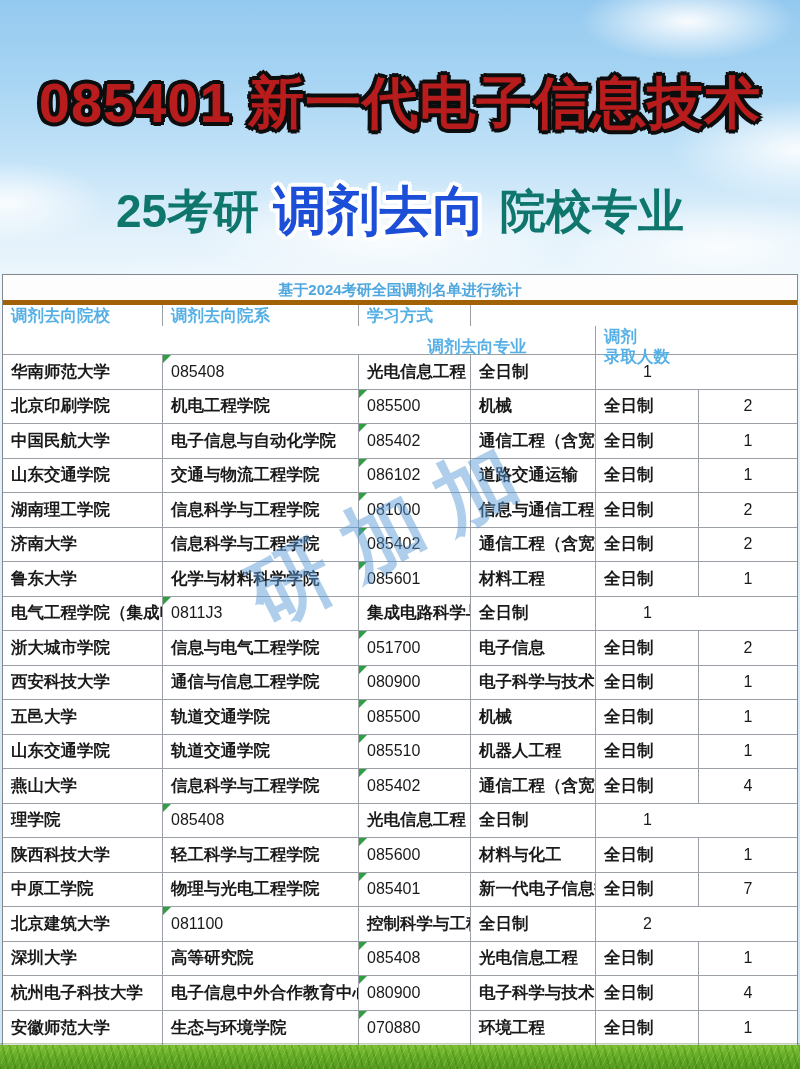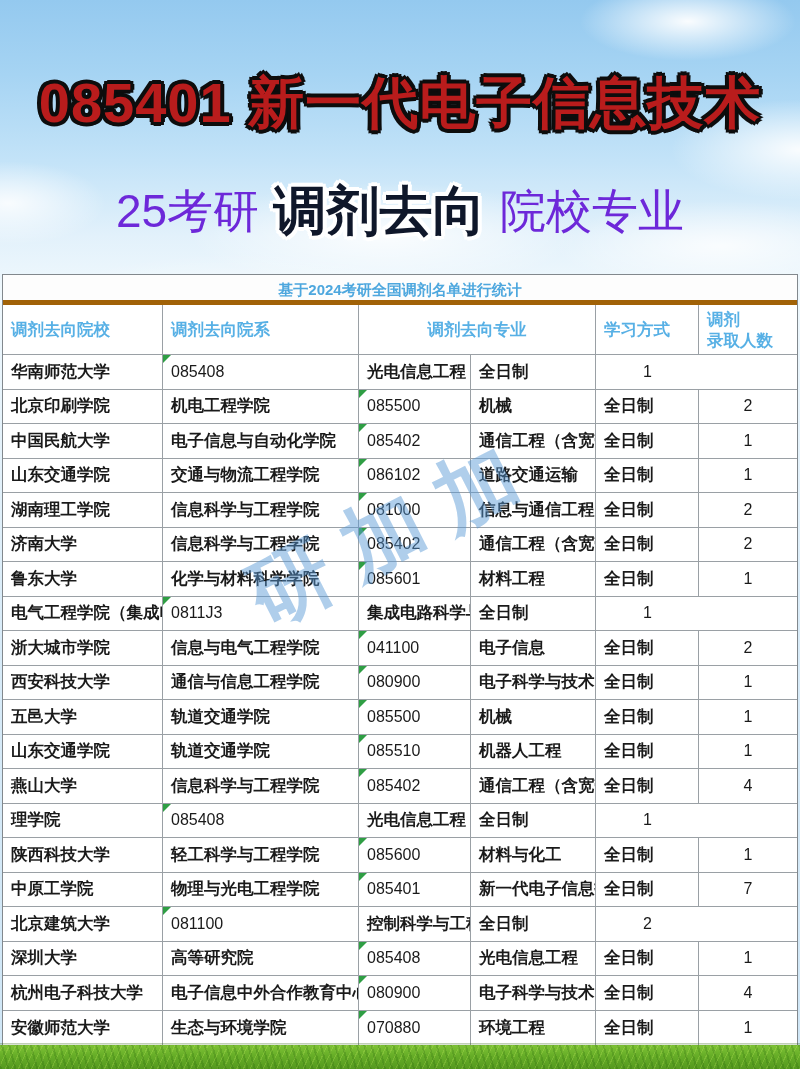--- a/index.html
+++ b/index.html
@@ -19,22 +19,22 @@
       linear-gradient(180deg,#94c9ef 0%,#a6d4f3 7%,#c3e3f8 15%,#e2f1fb 22%,#eff8fd 27%,#d8ebf8 60%,#cfe6f6 100%);
   }
 
   
   .title-block { position:absolute; top:0; left:0; width:800px; text-align:center; }
   .main-title { position:absolute; top:66px; width:800px; font-size:56px; font-weight:800;
     letter-spacing:1px; color:#b91c1c; white-space:nowrap;
     text-shadow:-3px -3px 0 #0d0d0d,3px -3px 0 #0d0d0d,-3px 3px 0 #0d0d0d,3px 3px 0 #0d0d0d,
                 -4px 0 0 #0d0d0d,4px 0 0 #0d0d0d,0 -4px 0 #0d0d0d,0 4px 0 #0d0d0d; }
   .subtitle { position:absolute; top:176px; width:800px; white-space:nowrap; }
-  .sub-black { font-size:46px; font-weight:400; color:#6d28d9; vertical-align:middle; }
-  .sub-red { font-size:53px; font-weight:800; color:#0f172a; margin:0 10px; vertical-align:middle;
+  .sub-black { font-size:46px; font-weight:700; color:#0f766e; vertical-align:middle; }
+  .sub-red { font-size:53px; font-weight:800; color:#1d4ed8; margin:0 10px; vertical-align:middle;
     text-shadow:-3px -3px 0 #fff,3px -3px 0 #fff,-3px 3px 0 #fff,3px 3px 0 #fff,
                 -4px 0 0 #fff,4px 0 0 #fff,0 -4px 0 #fff,0 4px 0 #fff; }
 
   
   .table { position:absolute; left:2px; top:274px; width:796px; background:#fff;
     border:1px solid #82888d; color:#1a1a1a; }
   .caption { height:30px; line-height:30px; text-align:center; font-size:15px; font-weight:700;
     color:#4da7de; border-bottom:5px solid #a16207; background:#fdfdfd; }
   .grid { display:grid; grid-template-columns:160px 196px 112px 125px 103px 1fr; }
   .thead { height:50px; border-bottom:1px solid #9aa0a5; }
@@ -78,22 +78,22 @@
       <span class="sub-red">调剂去向</span>
       <span class="sub-black">院校专业</span>
     </div>
   </div>
 
   <div class="table">
     <div class="caption">基于2024考研全国调剂名单进行统计</div>
     <div class="grid thead">
       <div class="th c1">调剂去向院校</div>
       <div class="th c2">调剂去向院系</div>
+      <div class="th c5">学习方式</div>
       <div class="th c34">调剂去向专业</div>
-      <div class="th c5">学习方式</div>
       <div class="th c6">调剂
 录取人数</div>
     </div>
     <div id="tbody">
   <div class="grid tr">
     <div class="td c1">华南师范大学</div>
     <div class="td c3">
             <i class="tri"></i>
             <span>085408</span>
           </div>
@@ -183,21 +183,21 @@
     <div class="td c4">集成电路科学与工</div>
     <div class="td c5">全日制</div>
     <div class="td c6">1</div>
   </div>
 
   <div class="grid tr">
     <div class="td c1">浙大城市学院</div>
     <div class="td c2">信息与电气工程学院</div>
     <div class="td c3">
             <i class="tri"></i>
-            <span>041100</span>
+            <span>051700</span>
           </div>
     <div class="td c4">电子信息</div>
     <div class="td c5">全日制</div>
     <div class="td c6">2</div>
   </div>
 
   <div class="grid tr">
     <div class="td c1">西安科技大学</div>
     <div class="td c2">通信与信息工程学院</div>
     <div class="td c3">

